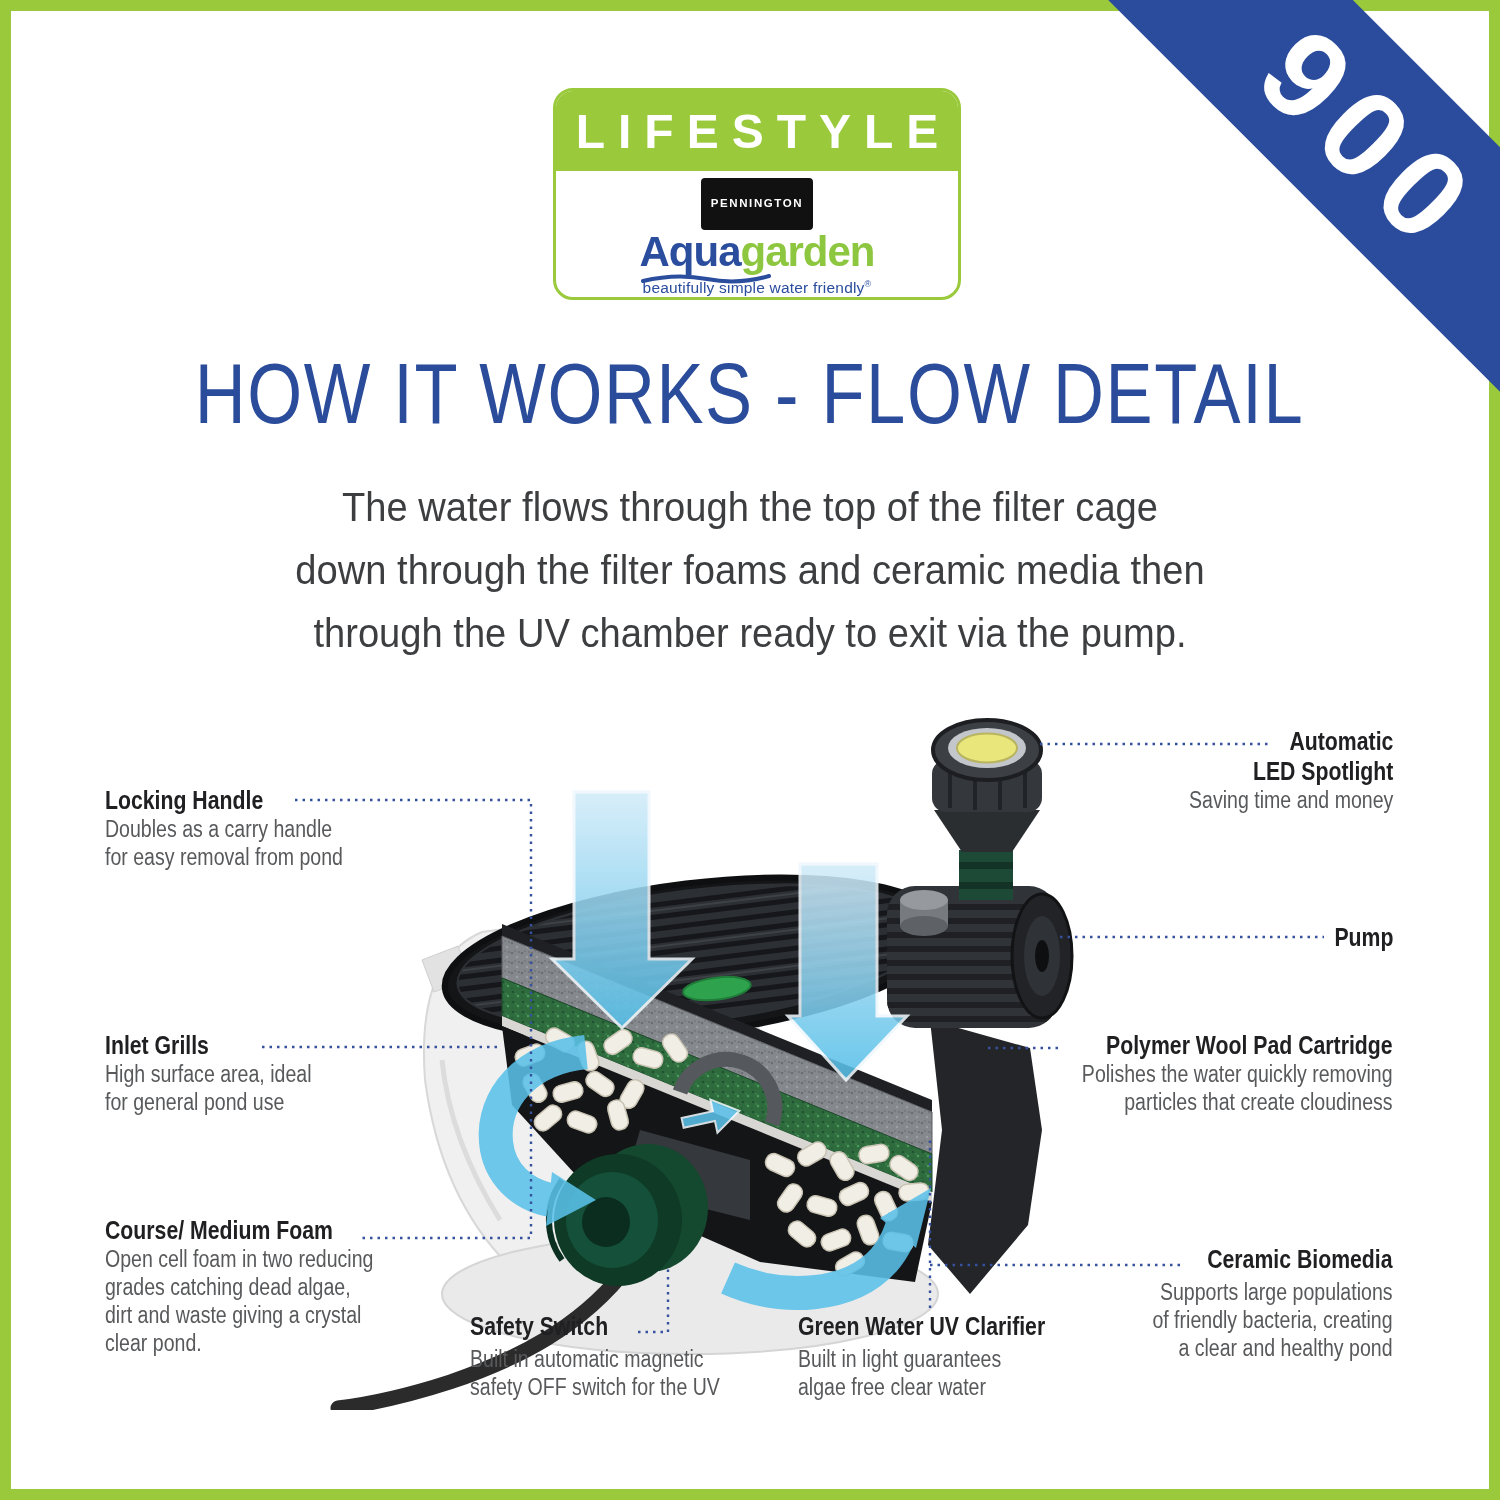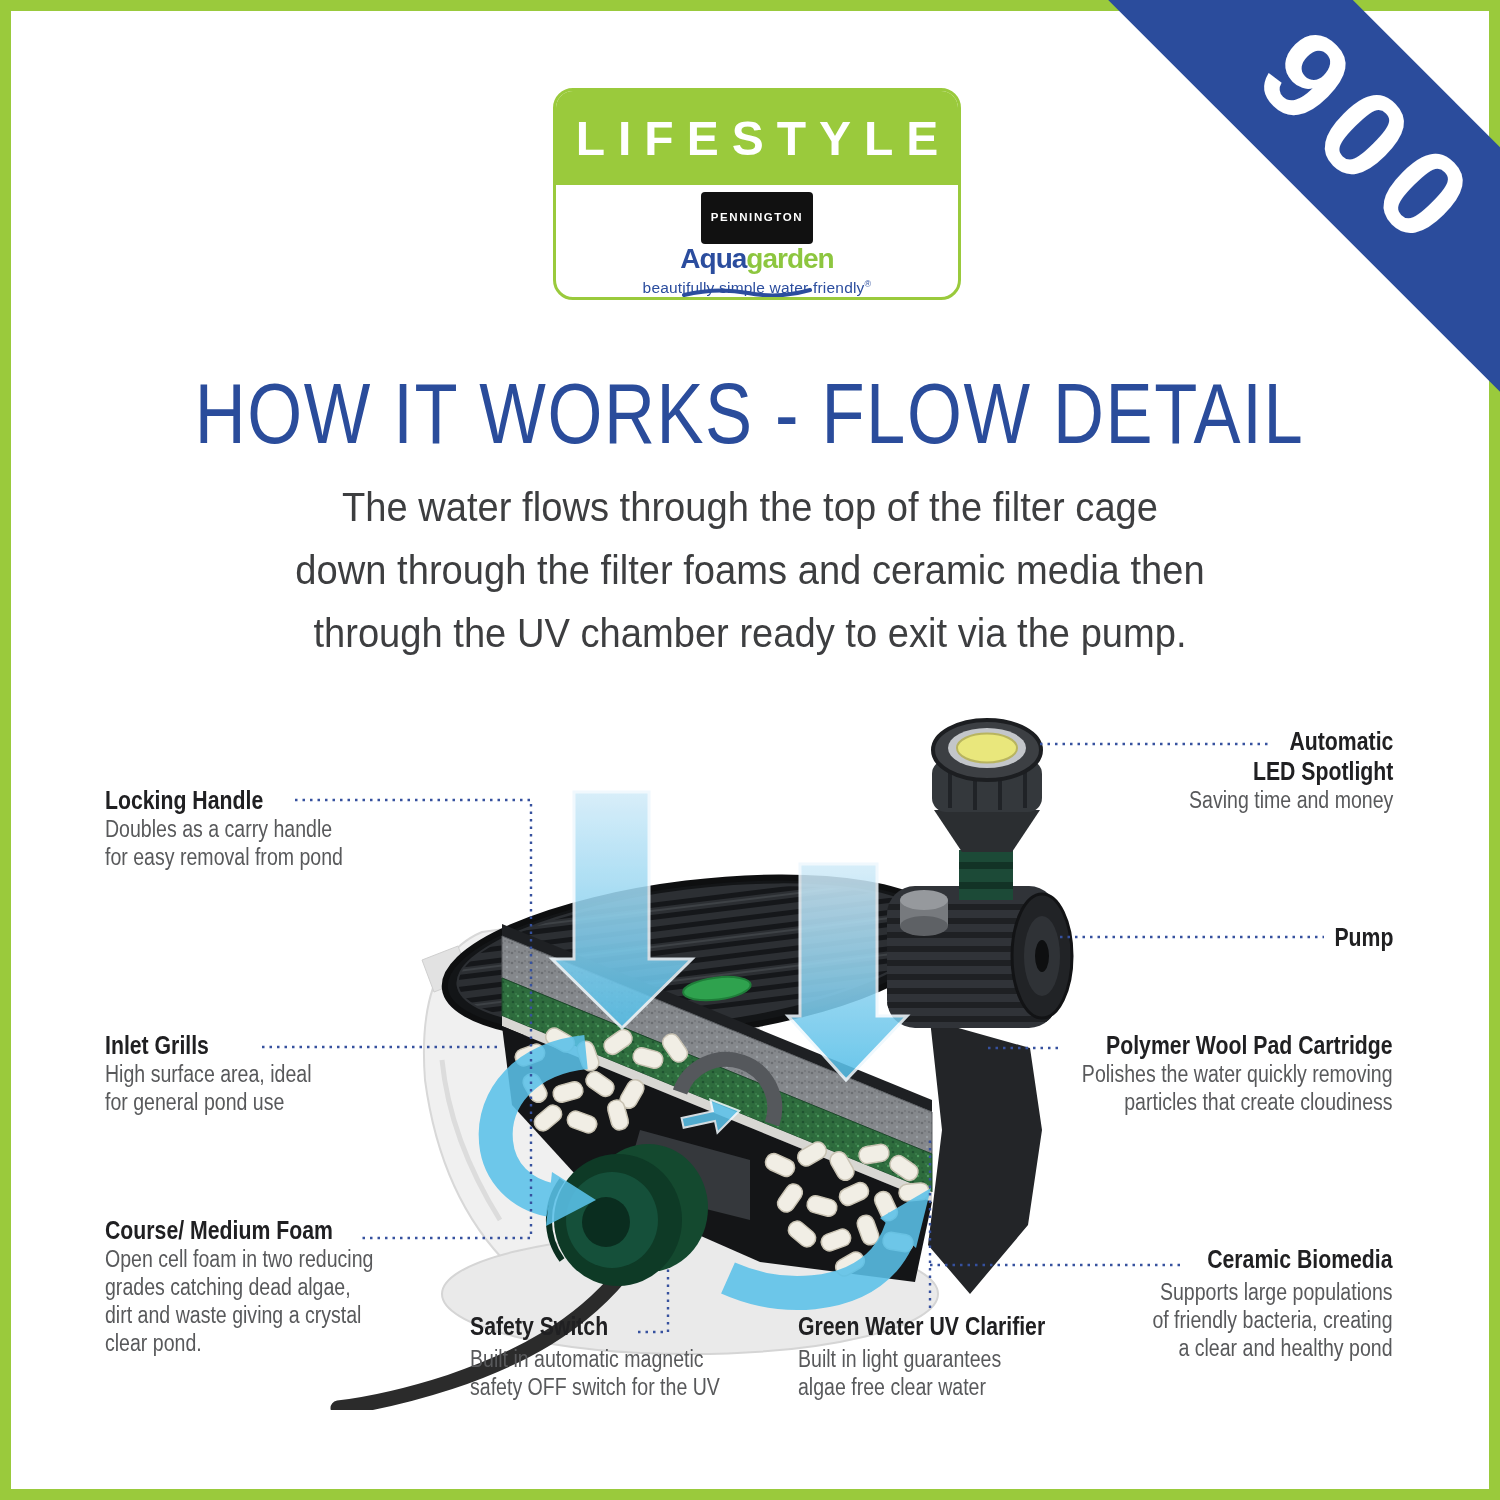--- a/index.html
+++ b/index.html
@@ -18,29 +18,29 @@
   .badge{
     position:absolute;left:553px;top:88px;width:402px;height:206px;background:#fff;
     border:3px solid #9aca3c;border-radius:20px;overflow:hidden;z-index:6;
     display:flex;flex-direction:column;
   }
   .badge-top{height:101px;background:#9aca3c;display:flex;align-items:center;justify-content:center;}
   .badge-top span{color:#fff;font-size:48px;font-weight:bold;letter-spacing:13px;margin-left:13px;}
   .badge-bottom{flex:1;display:flex;flex-direction:column;align-items:center;padding-top:7px;}
   .penn-pill{background:#111;color:#fff;font-size:11.5px;font-weight:bold;letter-spacing:1.6px;
     padding:20px 10px;border-radius:4px;line-height:1;}
-  .brand{font-size:28px;font-weight:bold;letter-spacing:-1px;line-height:1.0;margin-top:1px;position:relative;}
+  .brand{font-size:42px;font-weight:bold;letter-spacing:-1px;line-height:1.0;margin-top:1px;position:relative;}
   .brand .aqua{color:#2b4d9e;}
   .brand .garden{color:#8dc63f;}
   .swoosh{position:absolute;left:2px;top:40px;}
   .tagline{color:#2b4d9e;font-size:15.5px;margin-top:6px;letter-spacing:.2px;}
   .tagline sup{font-size:9px;}
   
   .title{
-    position:absolute;left:0;top:364px;width:100%;text-align:center;color:#2a4c9b;z-index:5;
+    position:absolute;left:0;top:344px;width:100%;text-align:center;color:#2a4c9b;z-index:5;
   }
   .title span{display:inline-block;font-size:86px;font-weight:400;letter-spacing:2px;
     transform:scaleX(.82);transform-origin:50% 50%;white-space:nowrap;}
   .subtitle{
     position:absolute;left:0;top:476px;width:100%;text-align:center;color:#3d3e40;z-index:5;
   }
   .subtitle span{display:block;font-size:41px;line-height:63px;transform:scaleX(.93);transform-origin:50% 50%;white-space:nowrap;}
   
   .co{position:absolute;z-index:5;transform:scaleX(.85);transform-origin:0 0;}
   .co.right{text-align:right;transform-origin:100% 0;}

